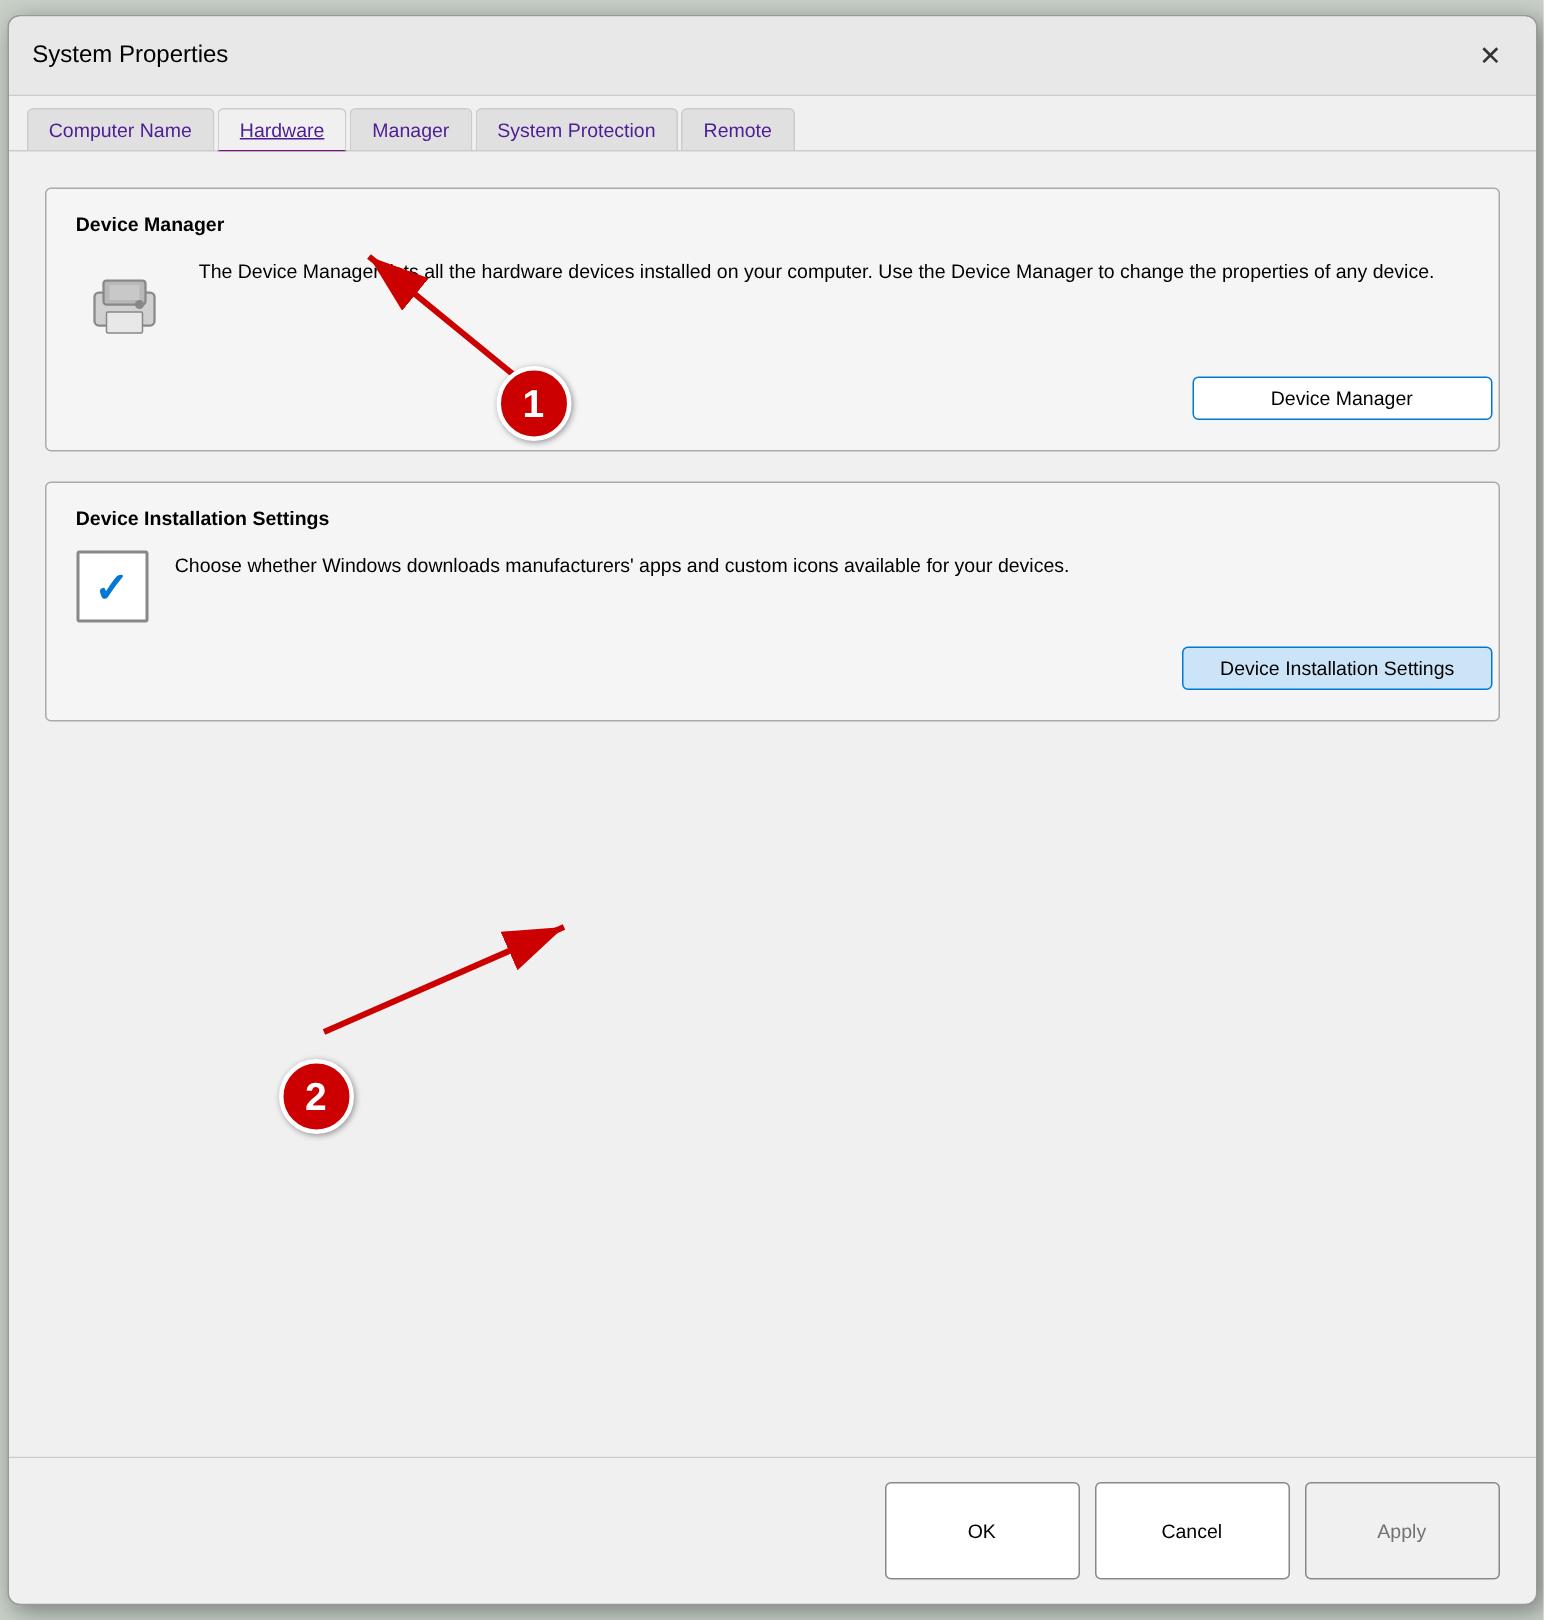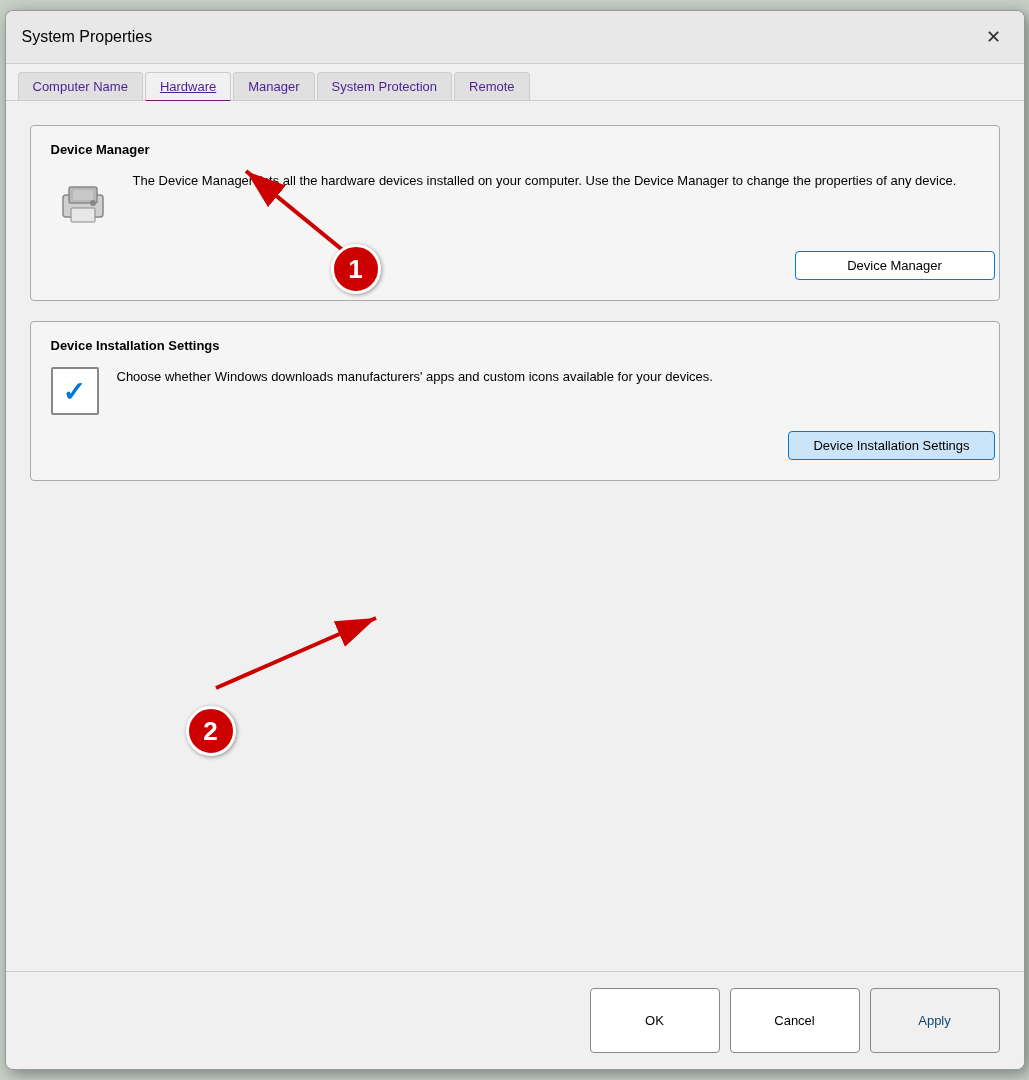--- a/index.html
+++ b/index.html
@@ -222,21 +222,21 @@
       width: 130px;
       border: 1px solid #888;
       background: white;
       cursor: pointer;
       font-size: 13px;
       border-radius: 4px;
       text-align: center;
     }
 
     .footer-btn.disabled {
-      color: #0c4a6e;
+      color: #737373;
       cursor: default;
       background: #f0f0f0;
     }
   </style>
 </head>
 <body>
 
 <div class="dialog">
 
   <div class="title-bar">

